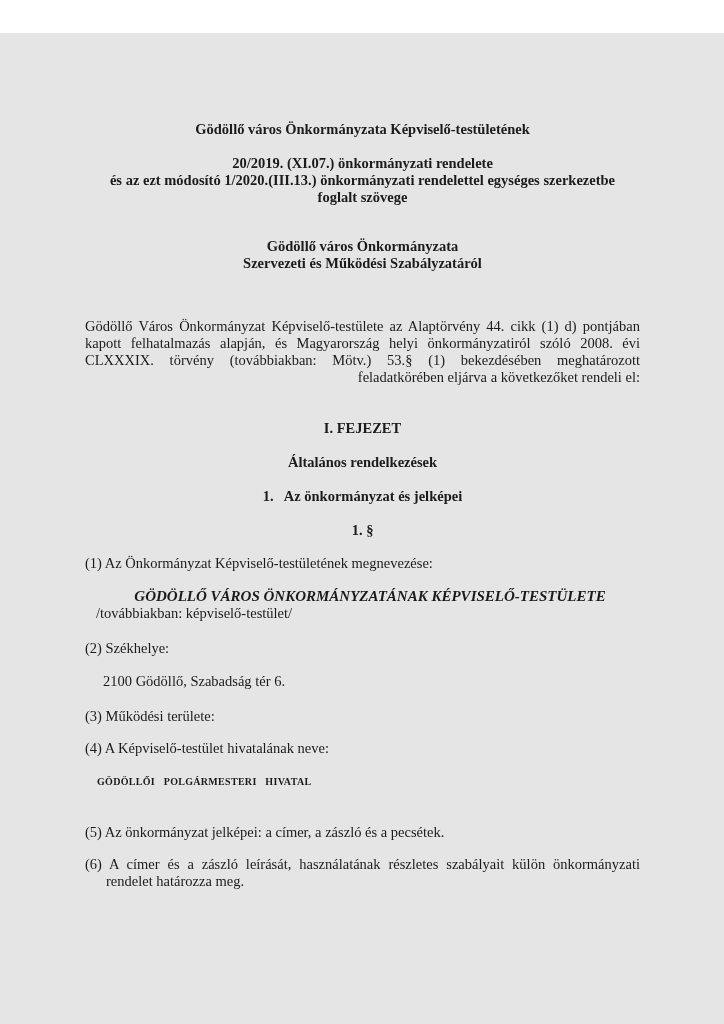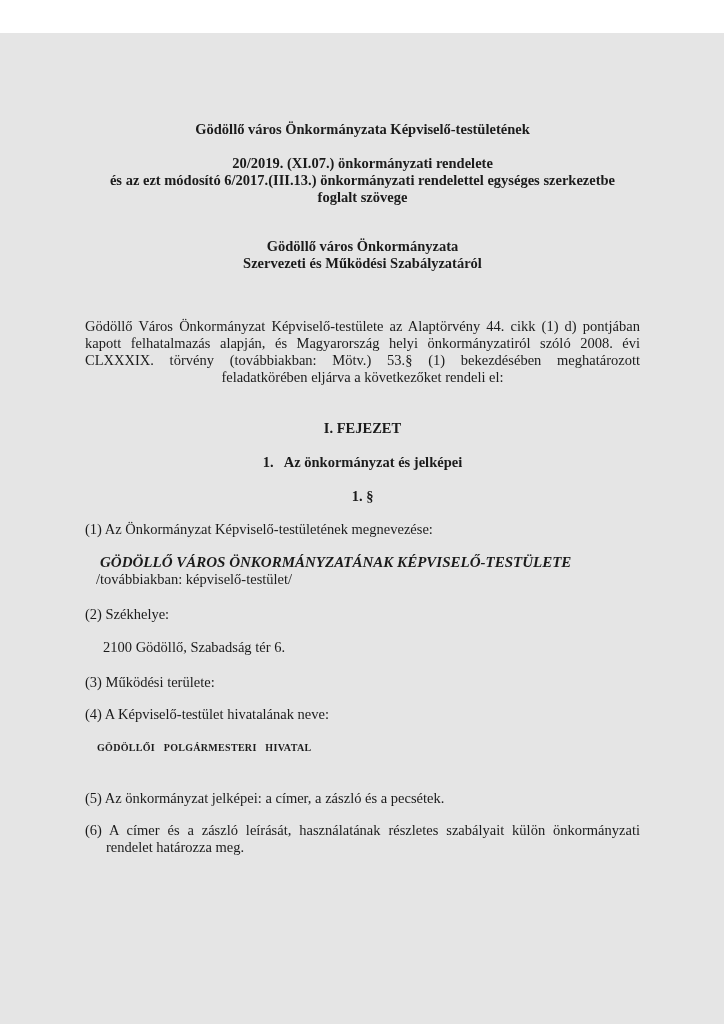--- a/index.html
+++ b/index.html
@@ -28,33 +28,33 @@
   .prespace { white-space: pre-wrap; }
 
   .decree-block   { margin-top: 17px; }
   .subject-block  { margin-top: 32px; }
   .preamble       { margin-top: 46px; }
   .jline {
     text-align: justify;
     text-align-last: justify;
     white-space: nowrap;
   }
-  .jlast { text-align: center; }
+  .jlast { text-align: right; }
 
   .chapter-no     { margin-top: 34px; }
   .chapter-title  { margin-top: 17px; }
   .section-title  { margin-top: 17px; }
   .para-mark      { margin-top: 17px; }
 
   .item-label     { margin-top: 16px; }
   .item-label.gap18 { margin-top: 18px; }
   .item-label.gap15 { margin-top: 15px; }
   .item-label.gap34 { margin-top: 34px; }
 
-  .item1-name  { margin-top: 15px; padding-left: 15px; line-height: 18px; font-size: 15px; }
+  .item1-name  { margin-top: 15px; padding-left: 15px; line-height: 18px; font-size: 15px; text-align: center; }
   .item1-alias { padding-left: 11px; }
 
   .item-value  { margin-top: 16px; padding-left: 18px; }
   .item4-value {
     margin-top: 16px;
     padding-left: 12px;
     font-size: 10px;
     letter-spacing: 0.3px;
     word-spacing: 6px;
   }
@@ -63,38 +63,39 @@
 </style>
 </head>
 <body>
 
 <div class="page">
 
   <div class="center bold">Gödöllő város Önkormányzata Képviselő-testületének</div>
 
   <div class="decree-block center bold">
     <div>20/2019. (XI.07.) önkormányzati rendelete</div>
-    <div>és az ezt módosító 6/2017.(III.13.) önkormányzati rendelettel egységes szerkezetbe</div>
+    <div>és az ezt módosító 1/2020.(III.13.) önkormányzati rendelettel egységes szerkezetbe</div>
     <div>foglalt szövege</div>
   </div>
 
   <div class="subject-block center bold">
     <div>Gödöllő város Önkormányzata</div>
     <div>Szervezeti és Működési Szabályzatáról</div>
   </div>
 
   <div class="preamble">
     <div class="jline">Gödöllő Város Önkormányzat Képviselő-testülete az Alaptörvény 44. cikk (1) d) pontjában</div>
     <div class="jline">kapott felhatalmazás alapján, és Magyarország helyi önkormányzatiról szóló 2008. évi</div>
     <div class="jline">CLXXXIX. törvény (továbbiakban: Mötv.) 53.§ (1) bekezdésében meghatározott</div>
     <div class="jlast">feladatkörében eljárva a következőket rendeli el:</div>
   </div>
 
   <div class="chapter-no center bold">I. FEJEZET</div>
 
+  <div class="chapter-title center bold">Általános rendelkezések</div>
 
   <div class="section-title center bold prespace">1.   Az önkormányzat és jelképei</div>
 
   <div class="para-mark center bold">1. §</div>
 
   <div class="item-label">(1) Az Önkormányzat Képviselő-testületének megnevezése:</div>
 
   <div class="item1-name bi">GÖDÖLLŐ VÁROS ÖNKORMÁNYZATÁNAK KÉPVISELŐ-TESTÜLETE</div>
 
   <div class="item1-alias">/továbbiakban: képviselő-testület/</div>

